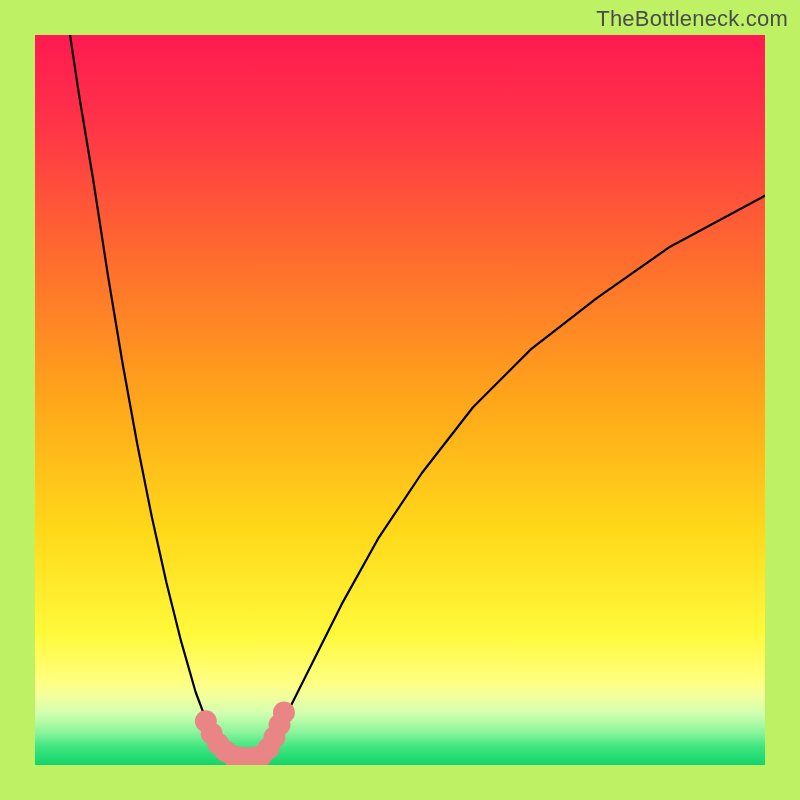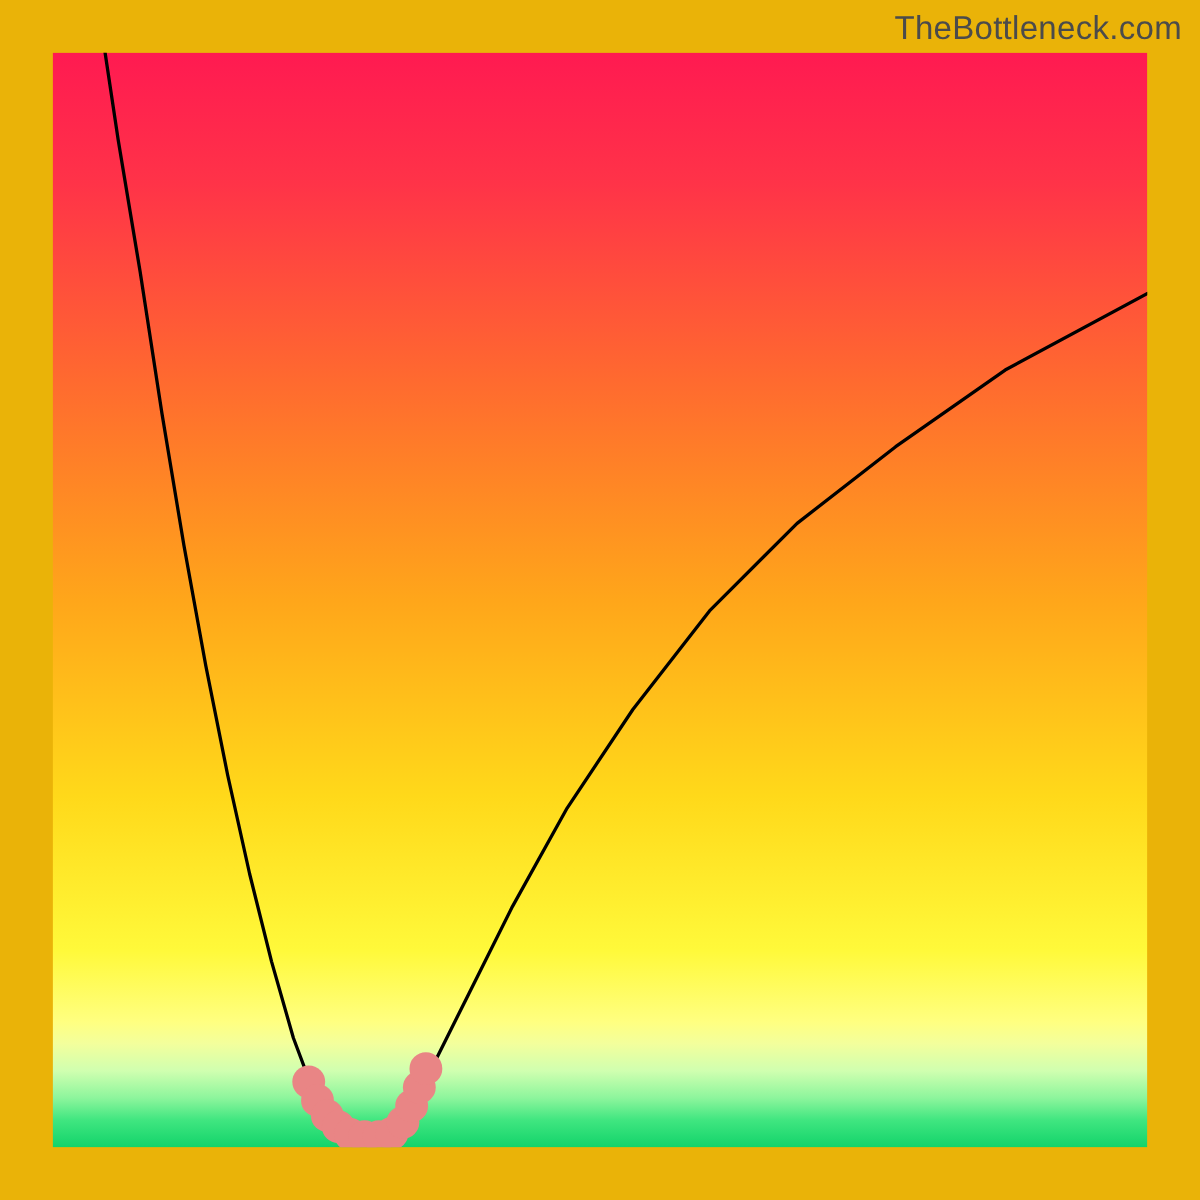--- a/index.html
+++ b/index.html
@@ -7,21 +7,21 @@
     padding: 0;
     width: 800px;
     height: 800px;
     overflow: hidden;
     background: #000;
     font-family: Arial, Helvetica, sans-serif;
   }
   .frame {
     position: absolute;
     inset: 0;
-    background: #eab308;
+    background: #bef264;
   }
   .plot-area {
     position: absolute;
     left: 35px;
     top: 35px;
     width: 730px;
     height: 730px;
     overflow: hidden;
   }
   .gradient-bg {

